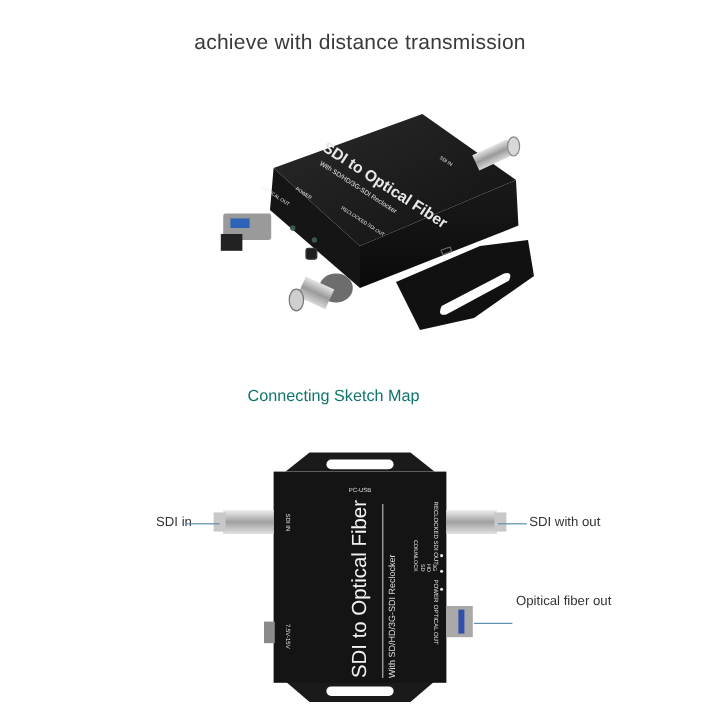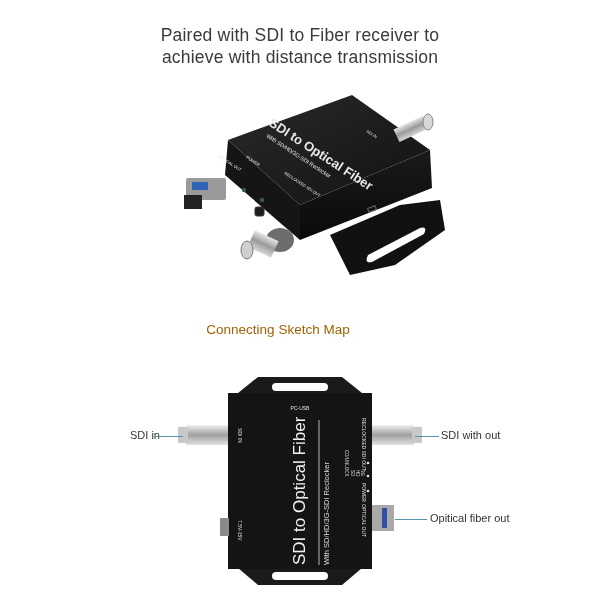--- a/index.html
+++ b/index.html
@@ -1,33 +1,32 @@
 <!DOCTYPE html>
 <html><head>
 <meta charset="utf-8">
 <style>
   * { margin:0; padding:0; box-sizing:border-box; }
   html, body { width:600px; height:600px; background:#ffffff; overflow:hidden; }
   body { position:relative; font-family:"Liberation Sans", sans-serif; color:#333; }
   .headline { position:absolute; left:0; top:24px; width:600px; text-align:center; font-size:17.5px; line-height:22px; color:#3a3a3a; letter-spacing:0.2px; }
-  .subhead { position:absolute; left:0; top:322px; width:556px; text-align:center; font-size:13.5px; color:#a16207; }
+  .subhead { position:absolute; left:0; top:322px; width:556px; text-align:center; font-size:13.5px; color:#0f766e; }
 
   
   .iso { position:absolute; left:0; top:0; width:600px; height:300px; }
 
   
   .callout { position:absolute; font-size:11px; color:#333; white-space:nowrap; }
   .line { position:absolute; height:1px; background:#5b8fb0; }
   .tiny { fill:#e8e8e8; font-family:"Liberation Sans", sans-serif; }
 </style>
 </head>
 <body>
 
 <div class="headline">
-  <div>Paired with SDI to Fiber receiver to</div>
   <div>achieve with distance transmission</div>
 </div>
 
 <svg class="iso" viewBox="0 0 600 300" width="600" height="300">
   <defs>
     <linearGradient id="topG" x1="0" y1="0" x2="1" y2="1">
       <stop offset="0" stop-color="#2a2a2a"></stop>
         <stop offset="1" stop-color="#111"></stop>
     </linearGradient>
     <linearGradient id="sideG" x1="0" y1="0" x2="0" y2="1">
@@ -135,14 +134,14 @@
       <circle cx="368" cy="491" r="1.3"></circle>
   </g>
 </svg>
 
 <div class="callout" style="left:130px;top:429px;">SDI in</div>
 <div class="line" style="left:155px;top:436px;width:28px;"></div>
 
 <div class="callout" style="left:441px;top:429px;">SDI with out</div>
 <div class="line" style="left:415px;top:436px;width:24px;"></div>
 
-<div class="callout" style="left:430px;top:512px;">Opitical fiber out</div>
+<div class="callout" style="left:430px;top:495px;">Opitical fiber out</div>
 <div class="line" style="left:395px;top:519px;width:32px;"></div>
 
 </body></html>

